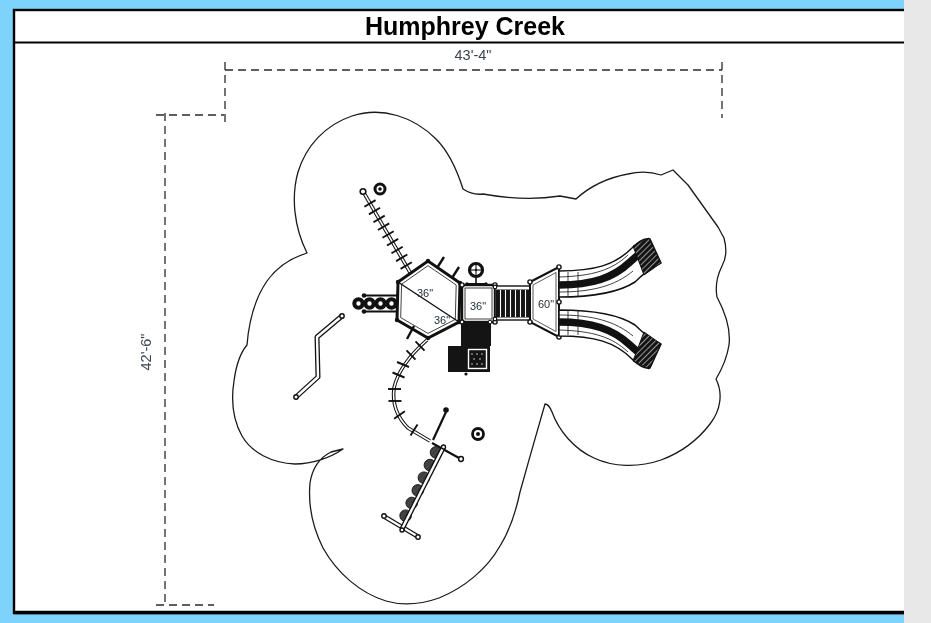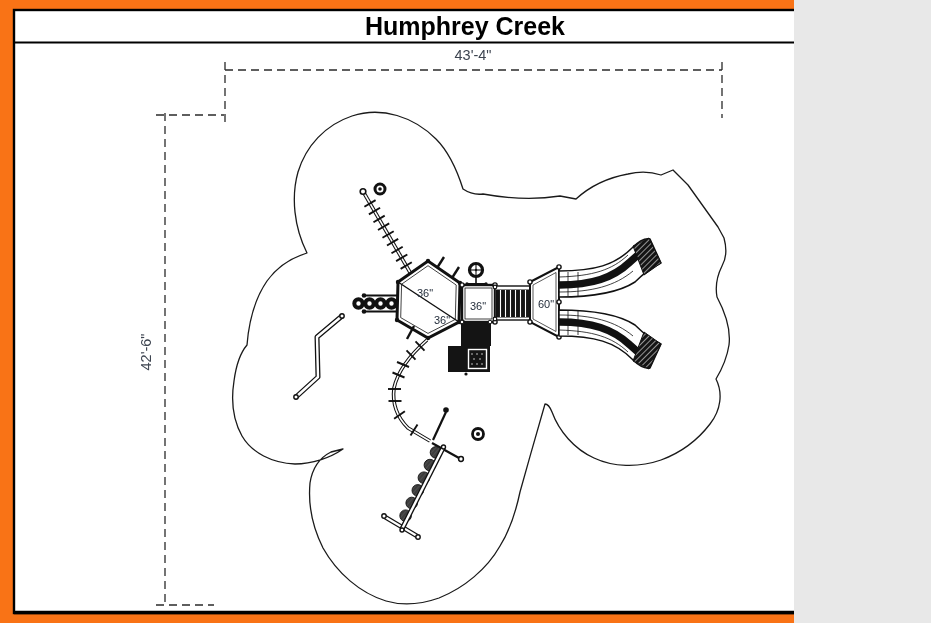--- a/index.html
+++ b/index.html
@@ -1,17 +1,17 @@
 <!DOCTYPE html>
 <html><head>
 <meta charset="utf-8">
 <style>
   html,body { margin:0; padding:0; background:#e8e8e8; }
   .sheet {
-    position:relative; width:794px; height:623px; background:#f97316;
+    position:relative; width:904px; height:623px; background:#7dd3fc;
     font-family:"Liberation Sans", sans-serif; overflow:hidden;
   }
   svg { position:absolute; left:0; top:0; display:block; }
   text { font-family:"Liberation Sans", sans-serif; }
   .title-text { font-size:25px; font-weight:bold; fill:#000000; }
   .dim-text  { font-size:14.5px; fill:#3d4450; }
   .deck-label { font-size:11px; fill:#1f2937; }
 </style>
 </head>
 <body>

